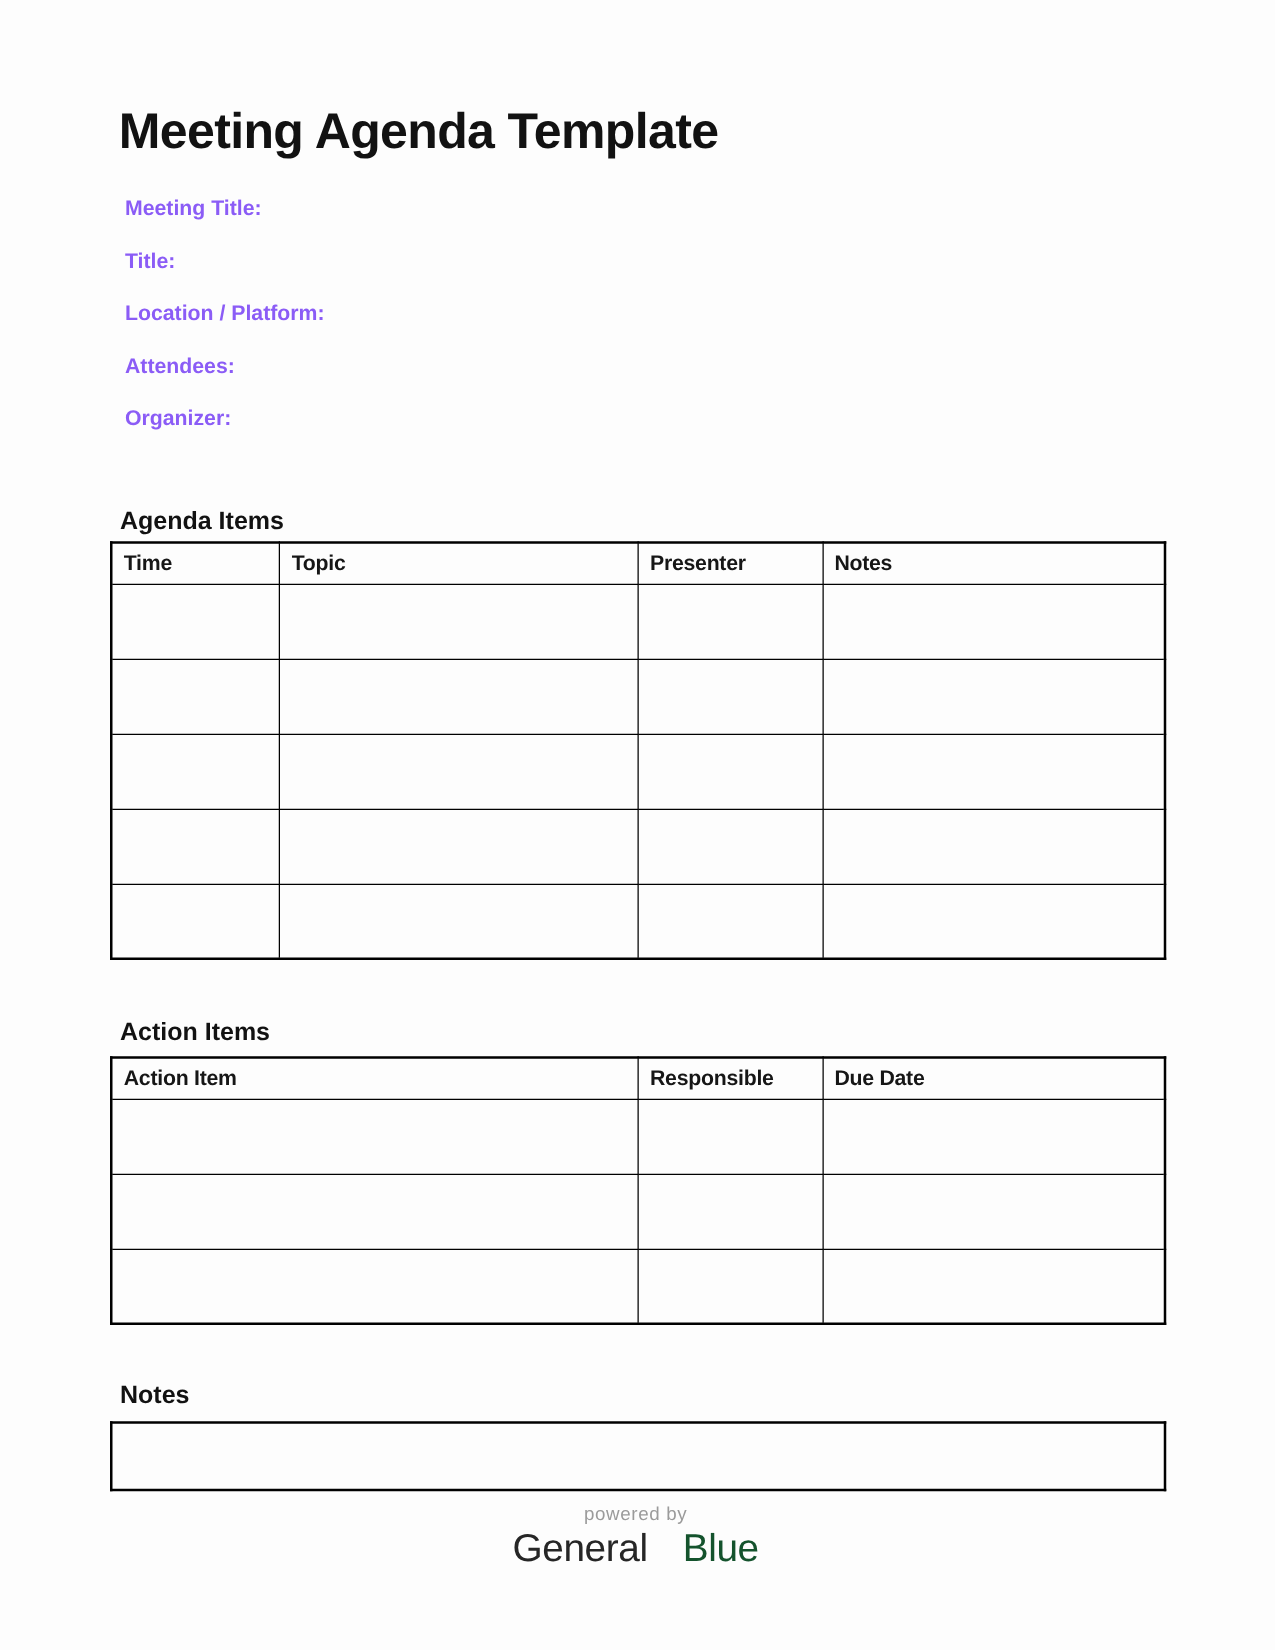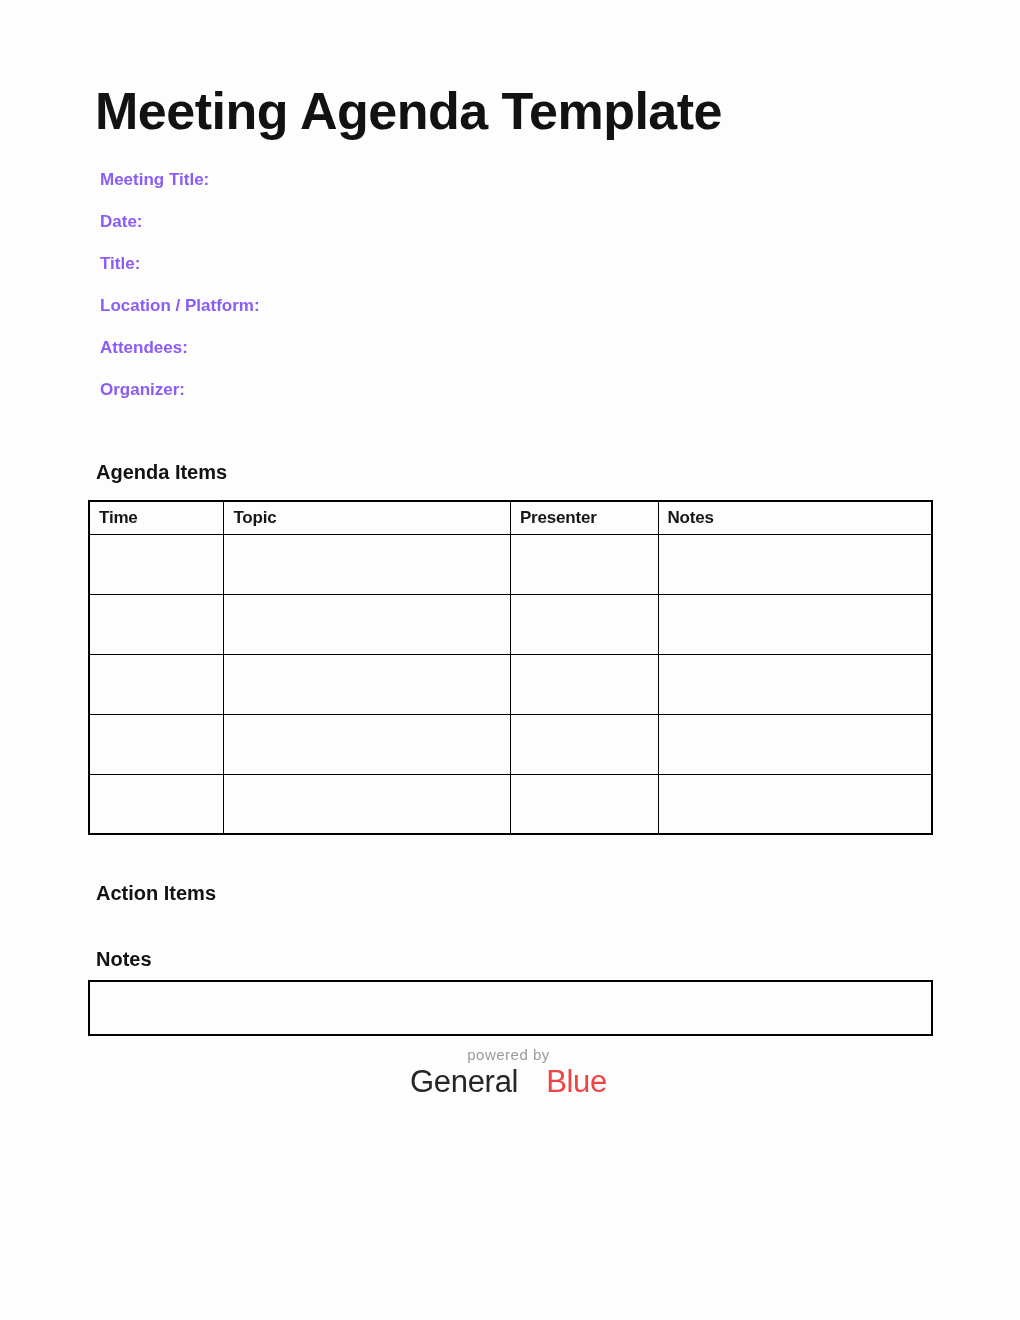--- a/index.html
+++ b/index.html
@@ -12,21 +12,21 @@
     background: #fdfdfd;
     overflow: hidden;
   }
   .page {
     width: 1020px;
     height: 1320px;
     position: relative;
   }
   .doc-title {
     margin: 83px 0 0 95px;
-    font-size: 52px;
+    font-size: 40px;
     font-weight: bold;
     letter-spacing: -0.5px;
     line-height: 1.1;
     color: #121212;
   }
   .meta-fields {
     margin: 31px 0 0 100px;
   }
   .meta-field {
     font-size: 17px;
@@ -45,21 +45,21 @@
   .h-agenda { margin-top: 64px; }
   .h-actions { margin-top: 48px; }
   .h-notes { margin-top: 46px; }
   table {
     border-collapse: collapse;
     table-layout: fixed;
     width: 845px;
     margin-left: 88px;
     border: 2px solid #000;
   }
-  .t-agenda { margin-top: 18px; }
+  .t-agenda { margin-top: 6px; }
   .t-actions { margin-top: 9px; }
   .t-notes { margin-top: 11px; }
   th, td {
     border: 1px solid #000;
     text-align: left;
     vertical-align: middle;
   }
   th {
     height: 33px;
     padding: 2px 6px 2px 9px;
@@ -96,32 +96,31 @@
     color: #9b9b9b;
     line-height: 18px;
   }
   .brand {
     font-size: 31px;
     line-height: 36px;
     letter-spacing: -0.3px;
     white-space: nowrap;
   }
   .brand-first { color: #262626; }
-  .brand-second { color: #ef4444; margin-left: 28px; }
+  .brand-second { color: #14532d; margin-left: 28px; }
 </style>
 </head>
 <body>
 
 <div class="page">
 
   <h1 class="doc-title">Meeting Agenda Template</h1>
 
   <div class="meta-fields">
     <p class="meta-field">Meeting Title:</p>
-    <p class="meta-field">Date:</p>
     <p class="meta-field">Title:</p>
     <p class="meta-field">Location / Platform:</p>
     <p class="meta-field">Attendees:</p>
     <p class="meta-field">Organizer:</p>
   </div>
 
   <h2 class="section-heading h-agenda">Agenda Items</h2>
   <table class="t-agenda">
     <thead>
       <tr>
@@ -159,20 +158,46 @@
         <tr>
           <td></td>
           <td></td>
           <td></td>
           <td></td>
         </tr>
       </tbody>
   </table>
 
   <h2 class="section-heading h-actions">Action Items</h2>
+  <table class="t-actions">
+    <thead>
+      <tr>
+        <th class="c1">Action Item</th>
+        <th class="c2">Responsible</th>
+        <th class="c3">Due Date</th>
+      </tr>
+    </thead>
+    <tbody>
+        <tr>
+          <td></td>
+          <td></td>
+          <td></td>
+        </tr>
+        <tr>
+          <td></td>
+          <td></td>
+          <td></td>
+        </tr>
+        <tr>
+          <td></td>
+          <td></td>
+          <td></td>
+        </tr>
+      </tbody>
+  </table>
 
   <h2 class="section-heading h-notes">Notes</h2>
   <table class="t-notes">
     <tbody>
         <tr>
           <td></td>
         </tr>
       </tbody>
   </table>
 

